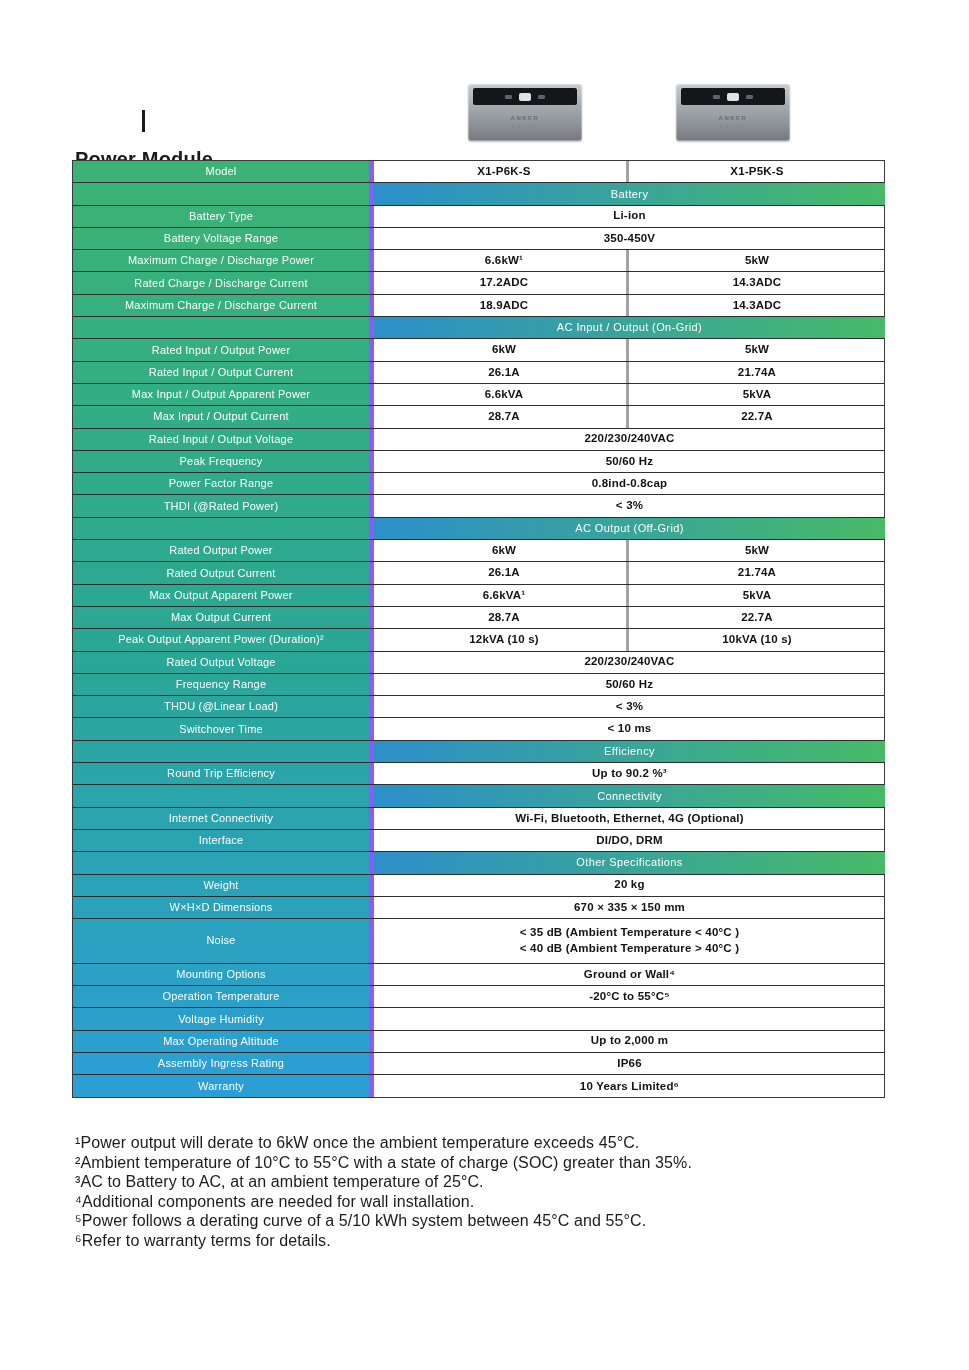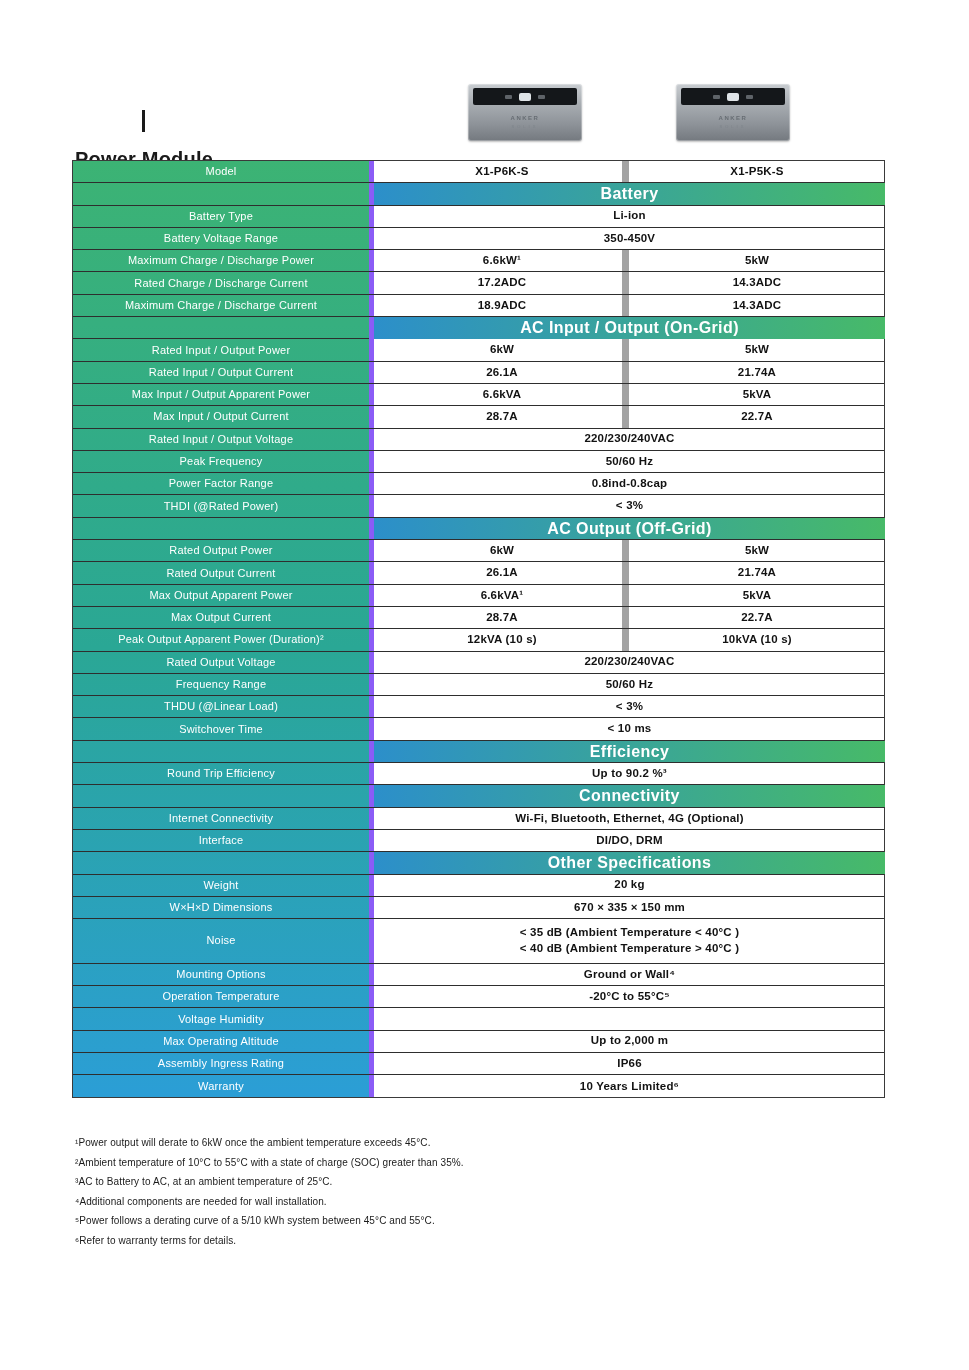--- a/index.html
+++ b/index.html
@@ -33,27 +33,27 @@
   .t-rows{position:relative;z-index:1;}
   .t-row{display:grid;grid-template-columns:301px 255px 256px;height:22.3px;
     border-bottom:1px solid #2e2e2e;box-sizing:border-box;}
   .t-row:last-child{border-bottom:none;}
   .t-row.tall{height:44.6px;}
   .cell{display:flex;align-items:center;justify-content:center;text-align:center;
     box-sizing:border-box;white-space:pre-line;line-height:1.35;}
   .cell.lbl{color:#ffffff;font-size:11px;font-weight:400;border-right:5px solid #8b5cf6;
     letter-spacing:.2px;padding:0 24px;}
   .cell.val{color:#121212;font-size:11.5px;font-weight:700;letter-spacing:.2px;}
-  .cell.val.b1{border-right:7px solid #a3a3a3;margin-left:8px;}
+  .cell.val.b1{border-right:3px solid #a3a3a3;margin-left:8px;}
   .cell.merged,.cell.sec{grid-column:2 / 4;}
   .cell.sec{background:linear-gradient(90deg,#2c8fca 0%,#47ba68 100%);color:#ffffff;
-    font-size:16px;font-weight:700;letter-spacing:.4px;}
+    font-size:11px;font-weight:400;letter-spacing:.4px;}
   
   .footnotes{position:absolute;left:75px;top:1133px;width:820px;}
-  .fn{font-size:10px;line-height:19.6px;color:#1b1b1b;font-weight:400;letter-spacing:.1px;}
+  .fn{font-size:16px;line-height:19.6px;color:#1b1b1b;font-weight:400;letter-spacing:.1px;}
 </style>
 </head>
 <body>
 
 <div class="title-block">
   <div class="title-bar"></div>
   <div class="page-title">Power Module</div>
 </div>
 
 <div class="device" id="device-1">

